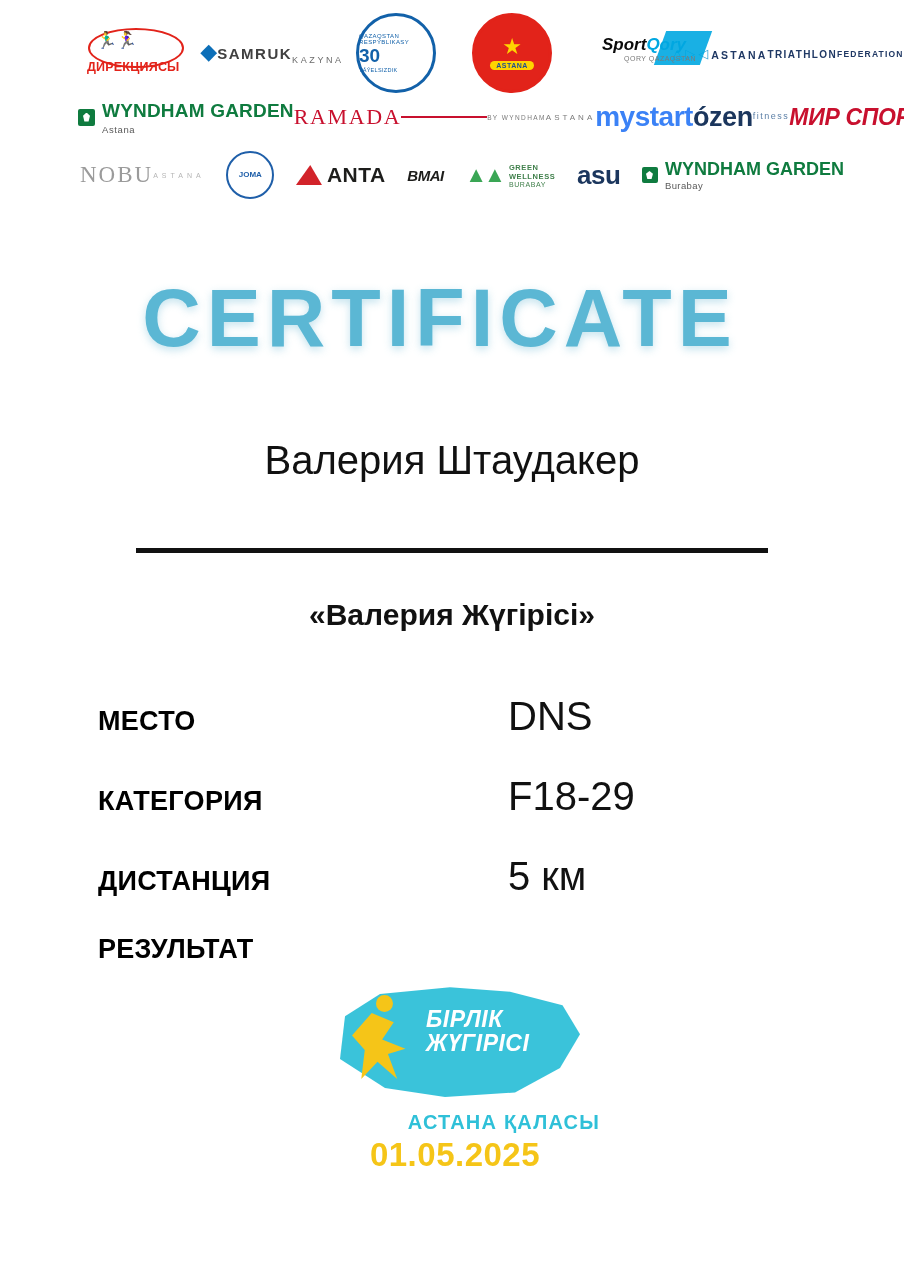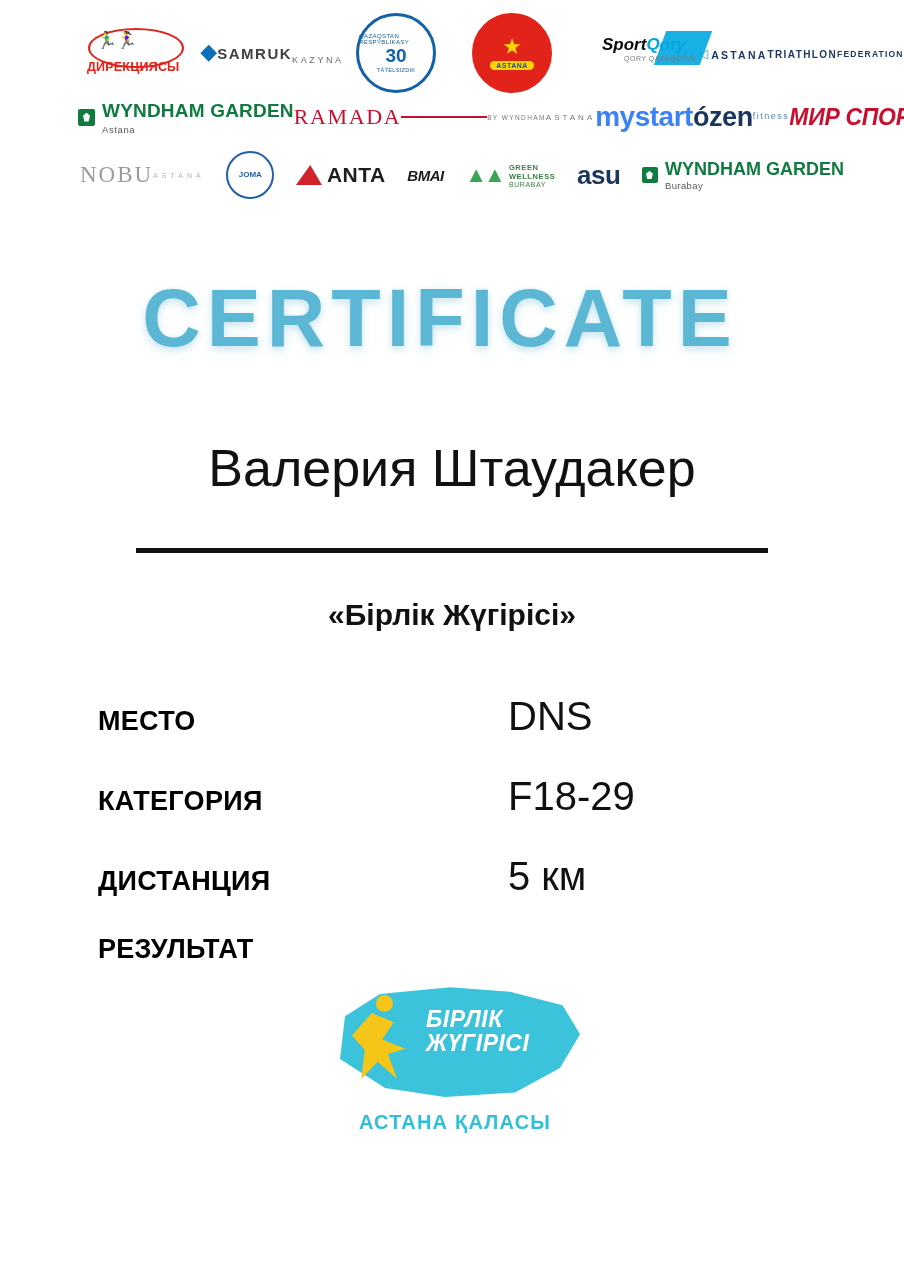--- a/index.html
+++ b/index.html
@@ -81,21 +81,21 @@
   .logo-samruk .mark {
     font-size: 22px; color: #0d6fb8; line-height: 1; margin-bottom: 2px;
   }
   .logo-samruk .n1 { font-size: 15px; font-weight: bold; color: #404040; letter-spacing: 1.5px; }
   .logo-samruk .n2 { font-size: 9px; color: #6b6b6b; letter-spacing: 2.6px; margin-top: 13px;}
 
   .logo-emblem30 {
     width: 74px; height: 74px; border-radius: 50%;
     border: 3px solid #1261a9;
     background: #ffffff;
-    display: flex; flex-direction: column; align-items: center; justify-content: center;
+    display: flex; flex-direction: column; align-items: flex-start; justify-content: center;
     color: #1261a9;
   }
   .logo-emblem30 .top { font-size: 6px; letter-spacing: .4px; }
   .logo-emblem30 .big { font-size: 19px; font-weight: bold; line-height: 1; margin-top: 1px;}
   .logo-emblem30 .bot { font-size: 5.5px; margin-top: 2px; letter-spacing:.3px;}
 
   .logo-astana {
     width: 74px; height: 74px; border-radius: 50%;
     background: #e2231a;
     border: 3px solid #e2231a;
@@ -230,21 +230,21 @@
     text-shadow: 0 3px 9px rgba(120,190,215,.45);
   }
 
   
   .participant-name {
     position: absolute;
     top: 438px;
     left: 0;
     width: 904px;
     text-align: center;
-    font-size: 52px;
+    font-size: 40px;
     color: #111111;
     font-weight: normal;
   }
 
   .divider {
     position: absolute;
     top: 548px;
     left: 136px;
     width: 632px;
     height: 5px;
@@ -335,20 +335,21 @@
     line-height: 1.05;
   }
   .badge-text .bt1 { font-size: 23px; letter-spacing: .5px; }
   .badge-text .bt2 { font-size: 23px; letter-spacing: .5px; }
   .footer-city {
     margin-top: 8px;
     font-size: 20px;
     font-weight: bold;
     color: #2fc0d8;
     letter-spacing: 1.2px;
+    text-align: right;
   }
   .footer-date {
     margin-top: 2px;
     font-size: 33px;
     font-weight: bold;
     color: #f5c518;
     letter-spacing: .5px;
   }
 </style>
 </head>
@@ -459,21 +460,21 @@
         </div>
       </div>
     </div>
   </div>
 
   <div class="title">CERTIFICATE</div>
 
   <div class="participant-name">Валерия Штаудакер</div>
   <div class="divider"></div>
 
-  <div class="event-name">«Бірлік Жүгірісі»</div>
+  <div class="event-name">«Валерия Жүгірісі»</div>
 
   <div class="results">
 
     <div class="result-row">
       <div class="result-label">МЕСТО</div>
       <div class="result-value">DNS</div>
     </div>
 
     <div class="result-row">
       <div class="result-label">КАТЕГОРИЯ</div>
@@ -497,15 +498,16 @@
       <div class="runner">
         <div class="head"></div>
         <div class="body"></div>
       </div>
       <div class="badge-text">
         <div class="bt1">БІРЛІК</div>
         <div class="bt2">ЖҮГІРІСІ</div>
       </div>
     </div>
     <div class="footer-city">АСТАНА ҚАЛАСЫ</div>
+    <div class="footer-date">01.05.2025</div>
   </div>
 
 </div>
 
 </body></html>

